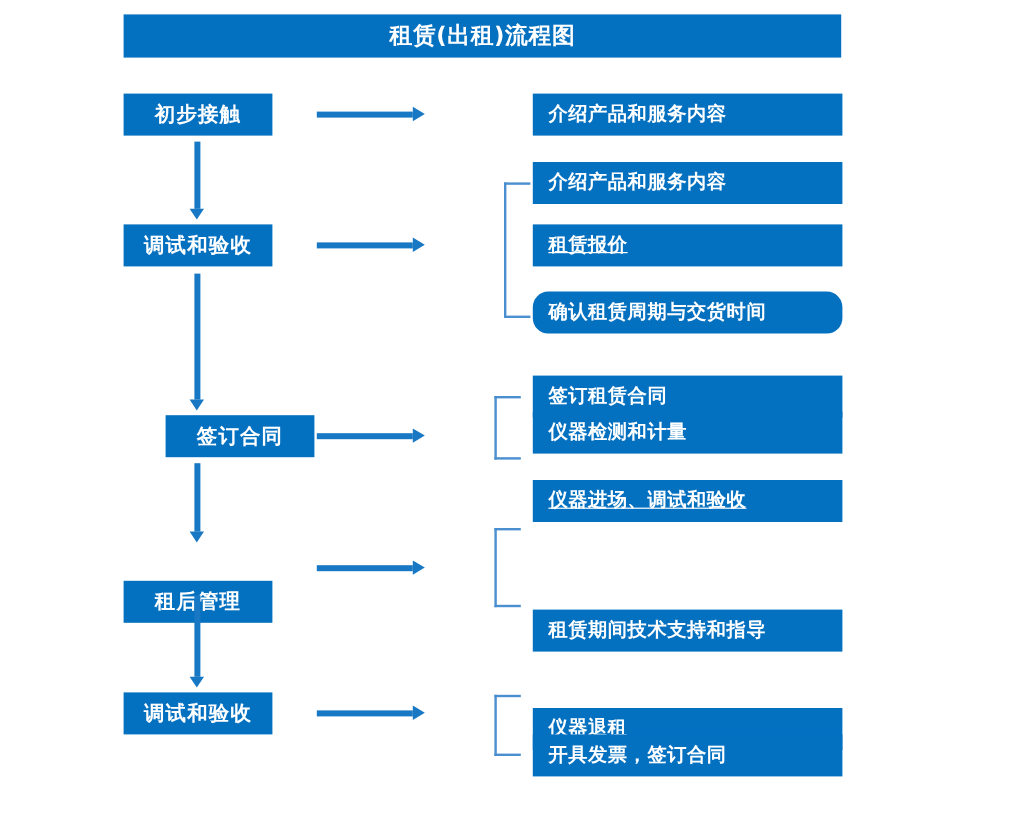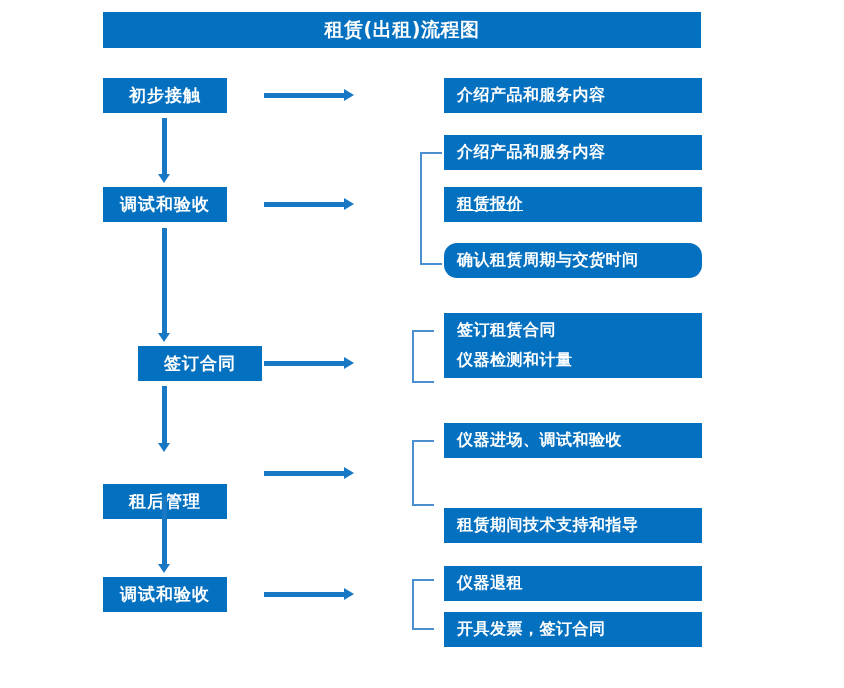--- a/index.html
+++ b/index.html
@@ -204,21 +204,21 @@
   <div class="detail-box" style="top:135px;">介绍产品和服务内容</div>
 
   <div class="detail-box" style="top:187px;text-decoration:underline;">租赁报价</div>
 
   <div class="detail-box" style="top:243px;border-radius:13px;">确认租赁周期与交货时间</div>
 
   <div class="detail-box" style="top:313px;">签订租赁合同</div>
 
   <div class="detail-box" style="top:343px;">仪器检测和计量</div>
 
-  <div class="detail-box" style="top:423px;">仪器进场、调试和验收</div>
+  <div class="detail-box" style="top:400px;text-decoration:underline;">仪器进场、调试和验收</div>
 
   <div class="detail-box" style="top:488px;margin-top:20px;">租赁期间技术支持和指导</div>
 
-  <div class="detail-box" style="top:566px;">仪器退租</div>
+  <div class="detail-box" style="top:590px;">仪器退租</div>
 
   <div class="detail-box" style="top:612px;">开具发票，签订合同</div>
 
 </div>
 
 </body></html>

